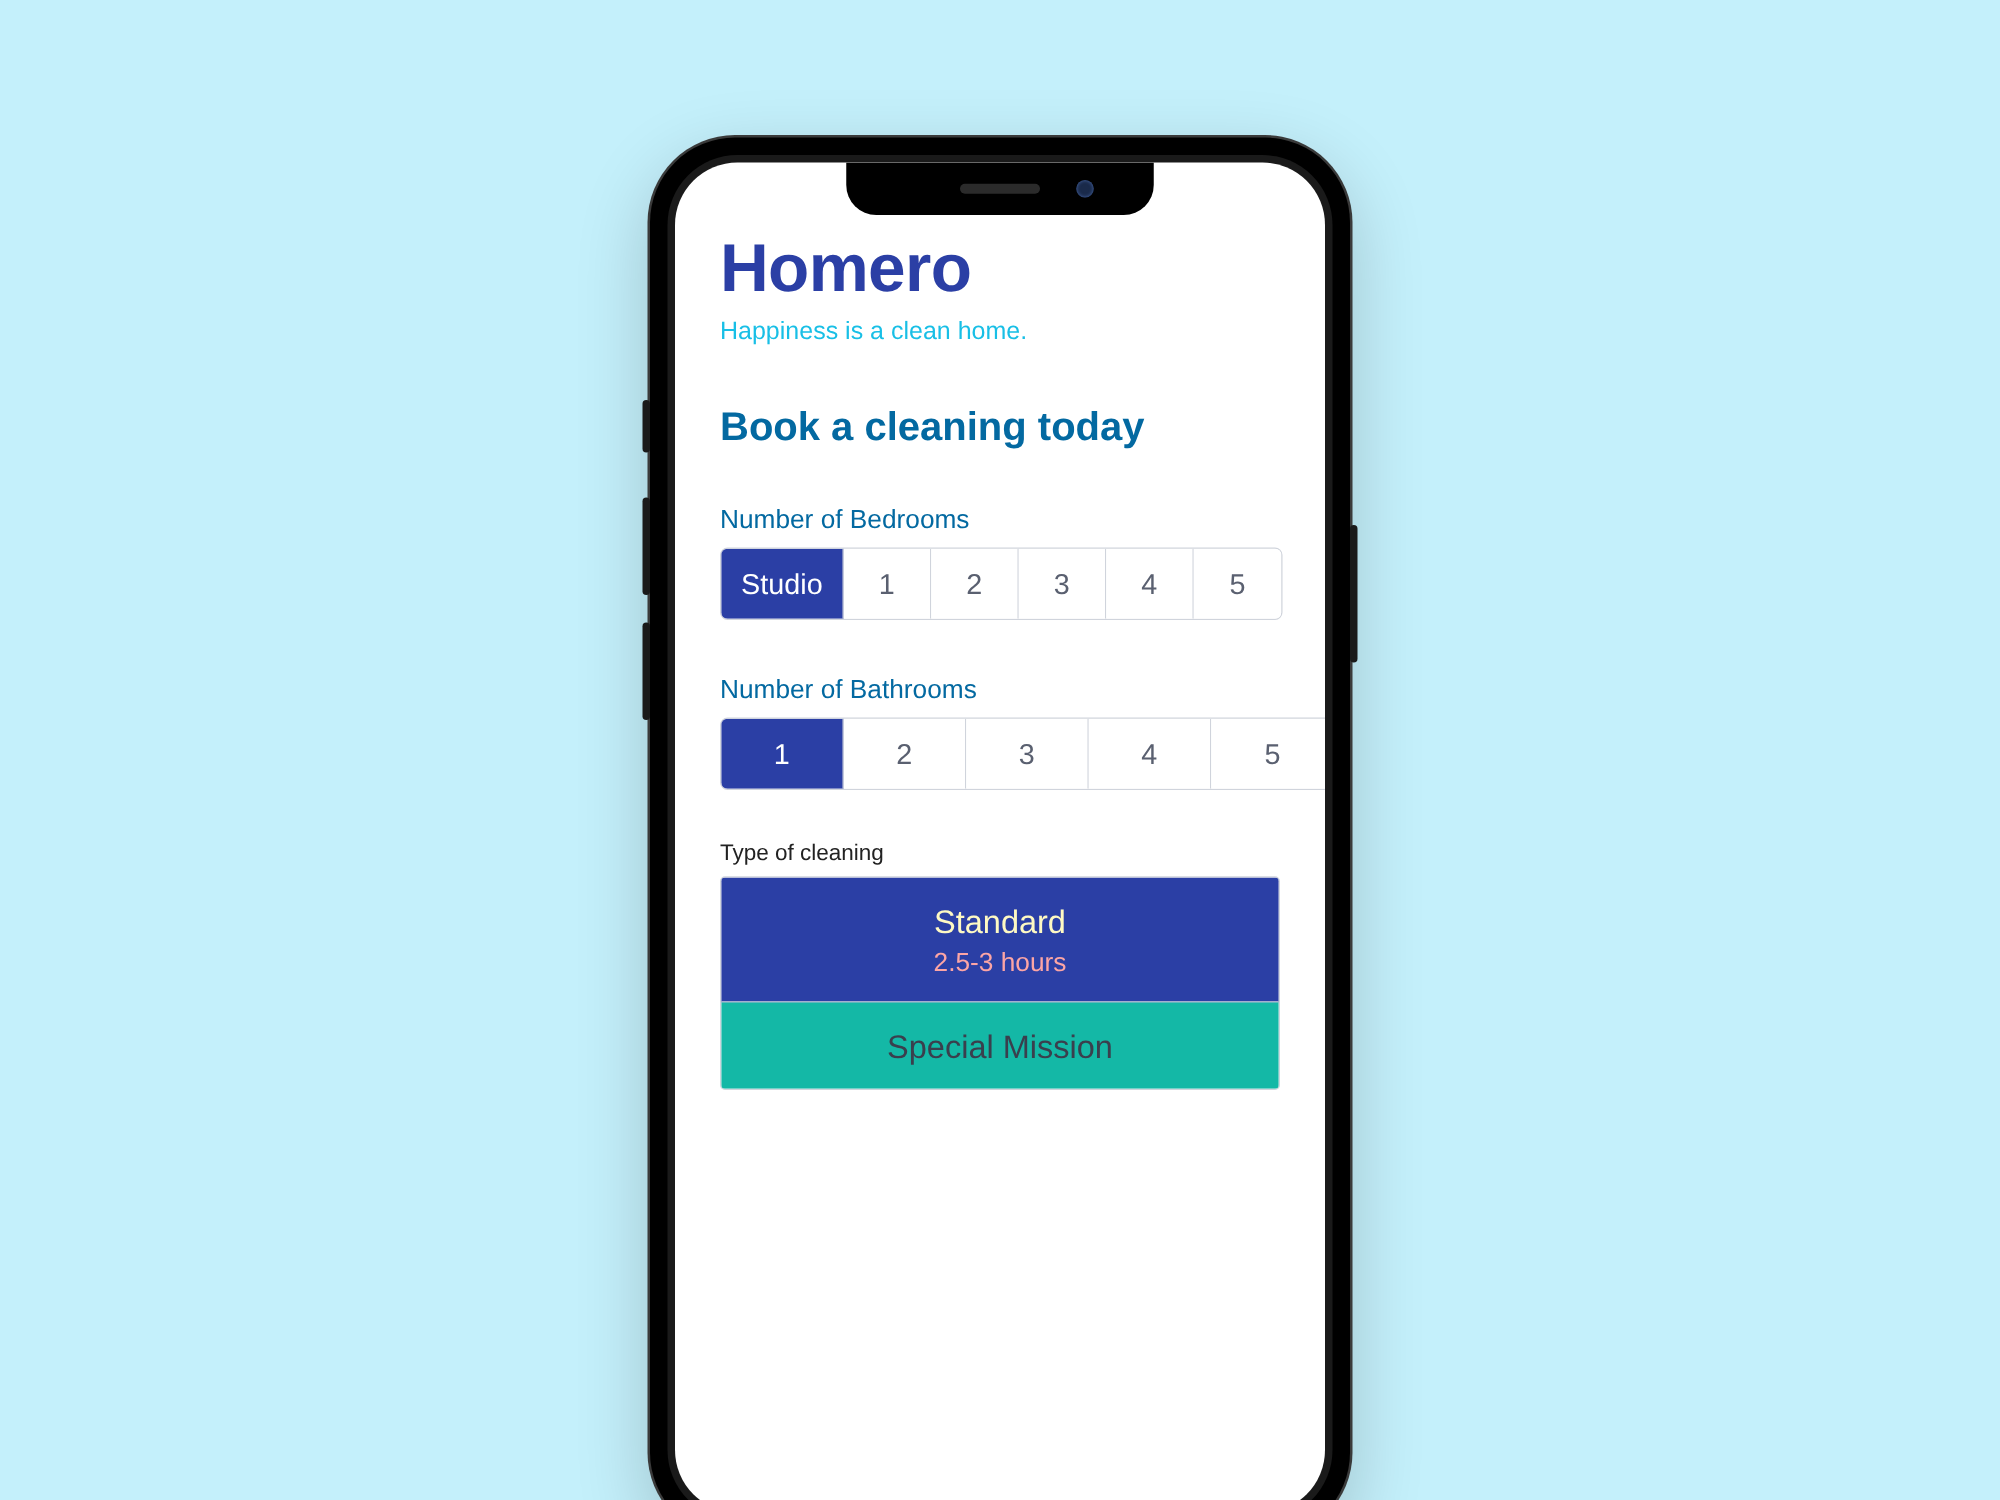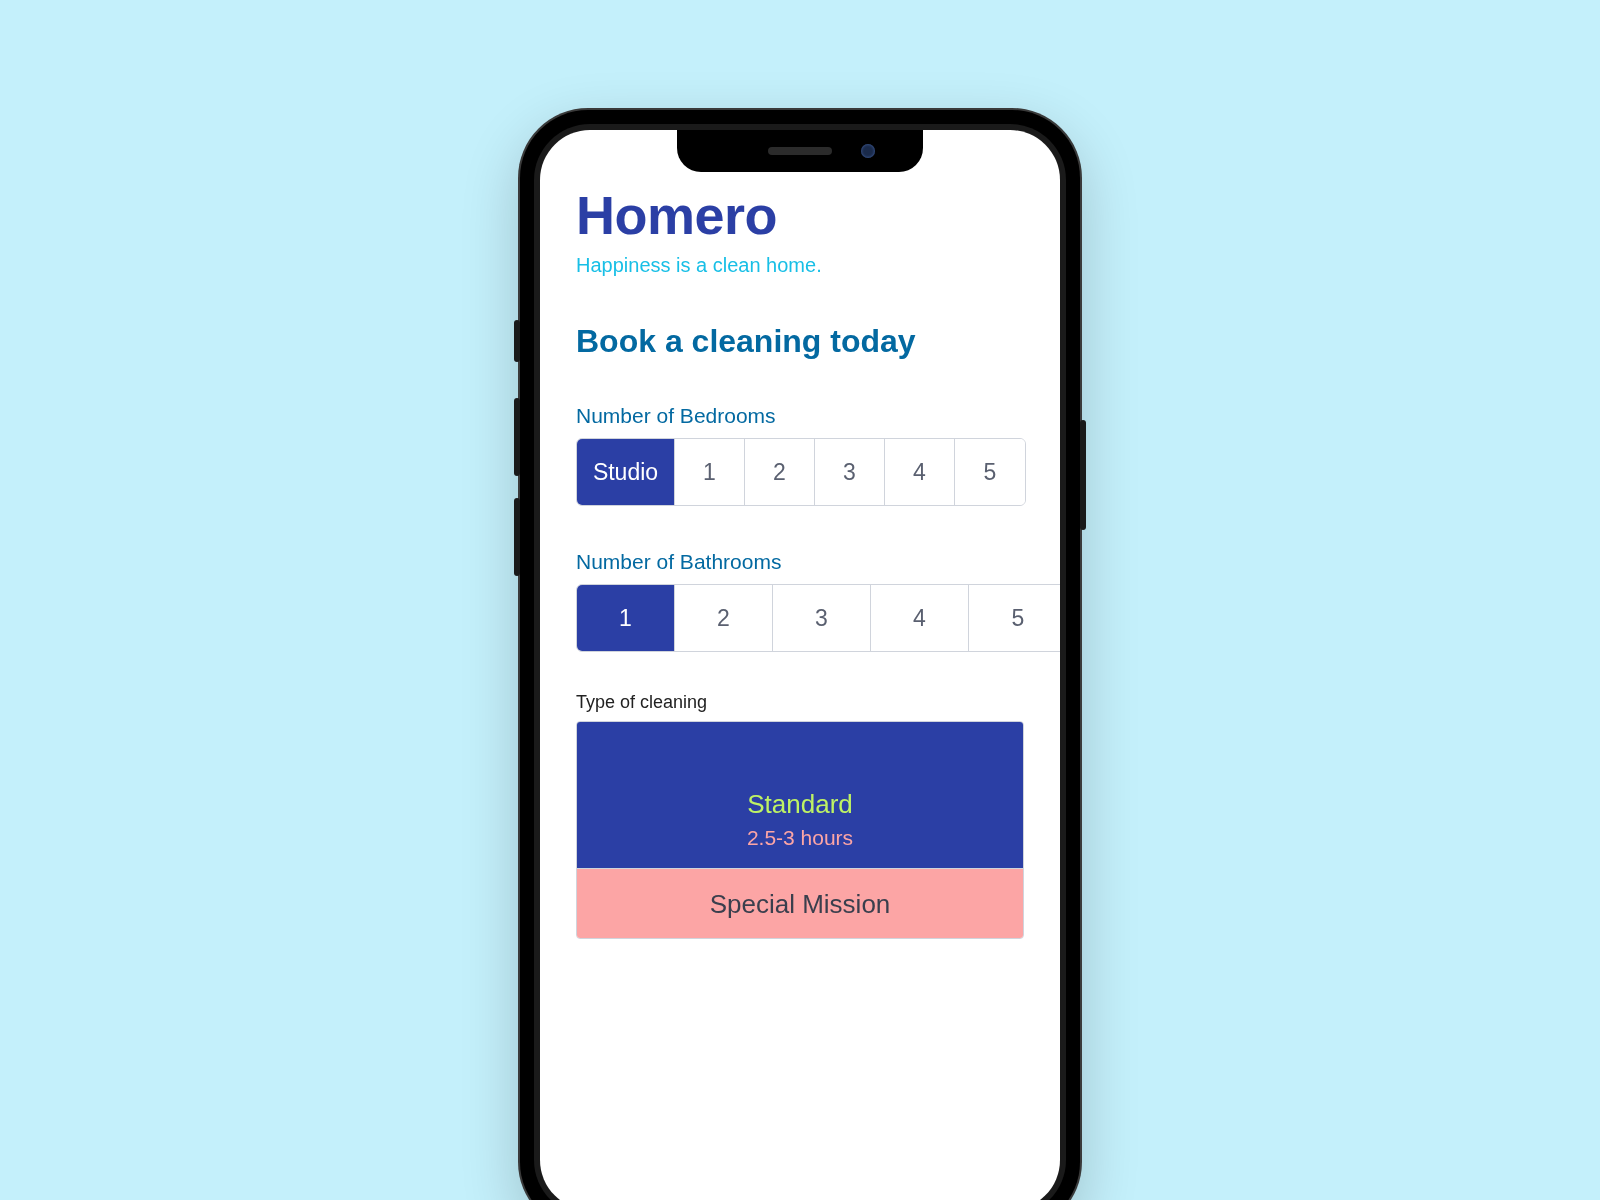--- a/index.html
+++ b/index.html
@@ -111,21 +111,21 @@
   .option-row {
     margin-top: 10px;
     display: flex;
     border: 1px solid #d0d4dc;
     border-radius: 6px;
     overflow: hidden;
     width: fit-content;
   }
   .option-cell {
     min-width: 70px;
-    height: 66px;
+    height: 56px;
     display: flex;
     align-items: center;
     justify-content: center;
     font-size: 23px;
     color: #5a6070;
     background: #fff;
     border-right: 1px solid #d0d4dc;
     cursor: pointer;
     padding: 0 14px;
   }
@@ -145,33 +145,33 @@
     margin-top: 8px;
     border: 1px solid #d0d4dc;
     border-radius: 4px;
     overflow: hidden;
   }
   .type-item {
     padding: 20px 12px 18px 12px;
     text-align: center;
     border-bottom: 1px solid #d0d4dc;
     cursor: pointer;
-    background: #fca5a5;
+    background: #14b8a6;
   }
   .type-item:last-child { border-bottom: none; }
   .type-item.selected {
     background: #2b3fa5;
     color: #fff;
   }
   .type-name {
     font-size: 26px;
     font-weight: 400;
     color: #3a3f4d;
   }
-  .type-item.selected .type-name { color: #bef264; margin-top: 47px; }
+  .type-item.selected .type-name { color: #fef9c3; }
   .type-duration {
     margin-top: 6px;
     font-size: 21px;
     color: #4a4f5d;
   }
   .type-item.selected .type-duration { color: #fca5a5; }
 </style>
 </head>
 <body>
 

